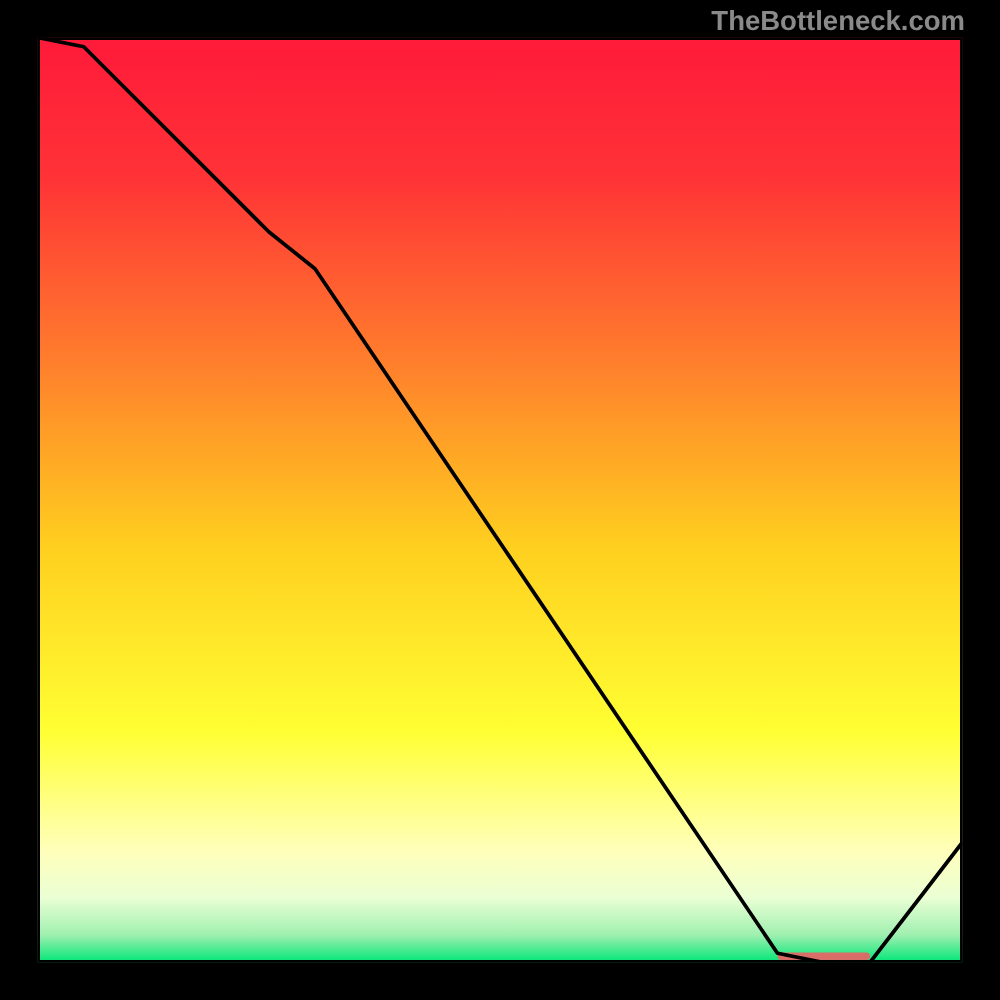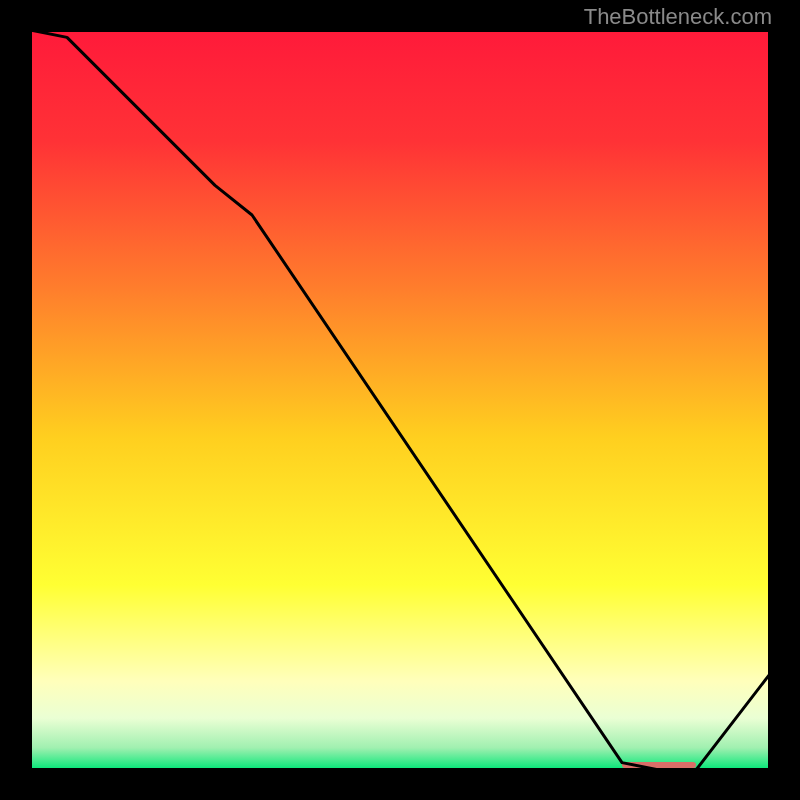--- a/index.html
+++ b/index.html
@@ -10,21 +10,21 @@
     background: #000;
     position: relative;
     font-family: Arial, Helvetica, sans-serif;
   }
   .attribution {
     position: absolute;
     top: 4px;
     right: 28px;
     color: #8a8a8a;
     font-size: 22px;
-    font-weight: 400;
+    font-weight: 700;
   }
   .plot-area {
     position: absolute;
     top: 30px;
     left: 30px;
     width: 740px;
     height: 740px;
   }
   svg {
     display: block;

